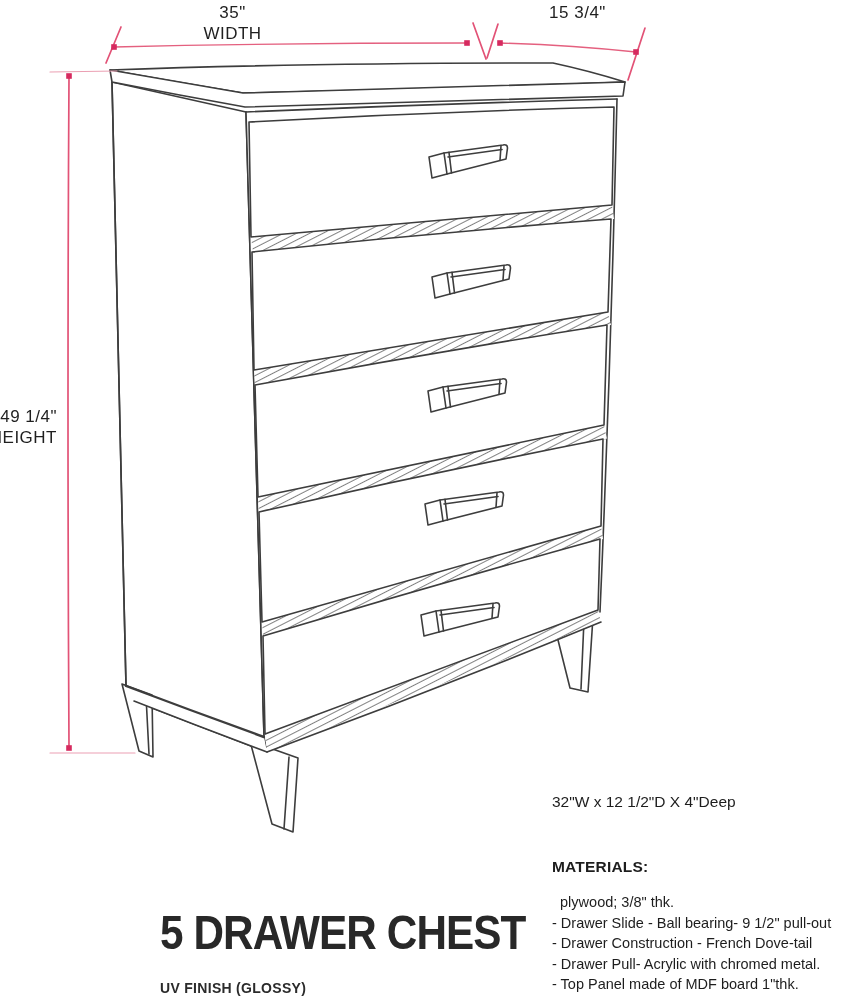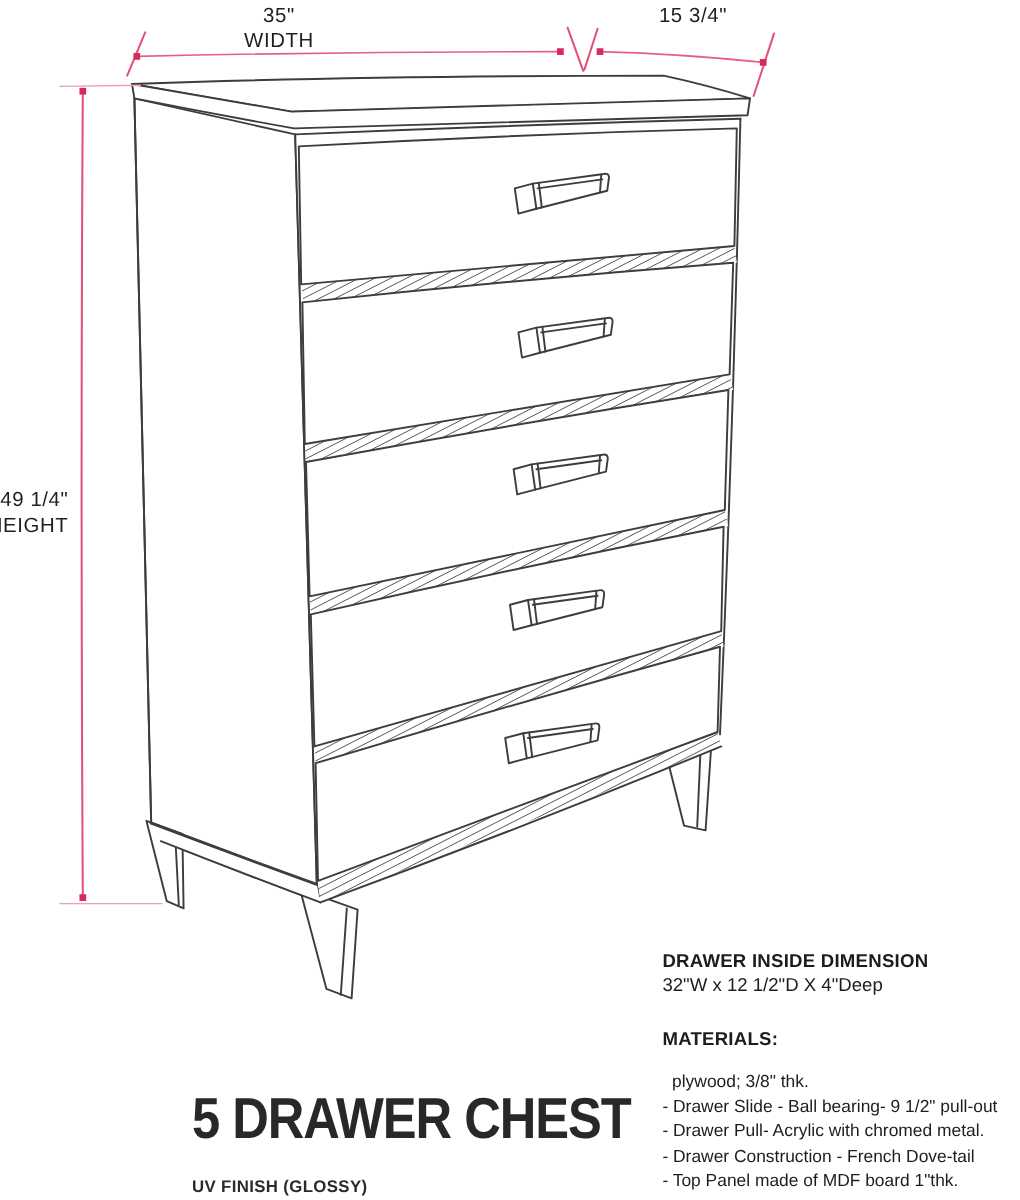--- a/index.html
+++ b/index.html
@@ -143,30 +143,29 @@
   <div class="lbl center dim-depth">
     <div>15 3/4"</div>
   </div>
 
   <div class="lbl dim-height">
     <div>49 1/4"</div>
     <div>HEIGHT</div>
   </div>
 
   <div class="inside-dim">
-    <div class="h">DRAWER INSIDE DIMENSION</div>
     <div>32"W x 12 1/2"D X 4"Deep</div>
   </div>
 
   <div class="materials">
     <div class="h">MATERIALS:</div>
     <div class="item">  plywood; 3/8" thk.</div>
     <div class="item">- Drawer Slide - Ball bearing- 9 1/2" pull-out</div>
+    <div class="item">- Drawer Construction - French Dove-tail</div>
     <div class="item">- Drawer Pull- Acrylic with chromed metal.</div>
-    <div class="item">- Drawer Construction - French Dove-tail</div>
     <div class="item">- Top Panel made of MDF board 1"thk.</div>
   </div>
 
   <div class="title-block">
     <div class="title-main">5 DRAWER CHEST</div>
     <div class="title-sub">UV FINISH (GLOSSY)</div>
   </div>
 
 </div>
 

